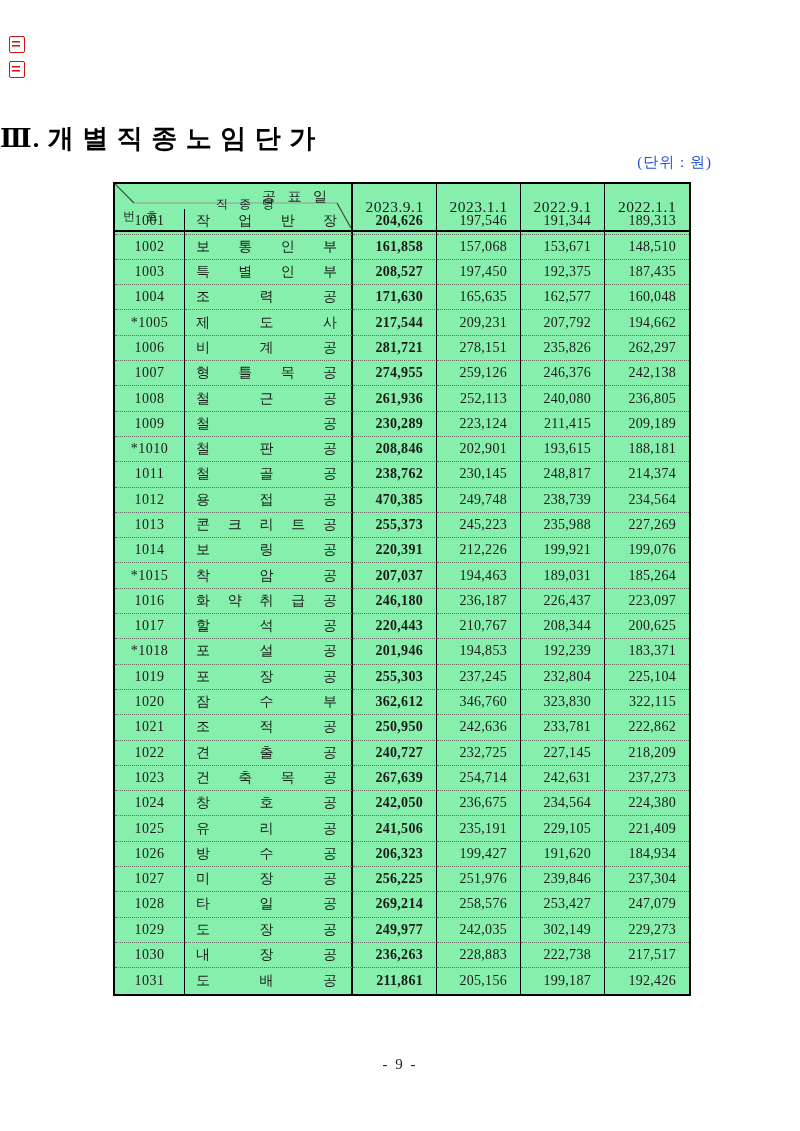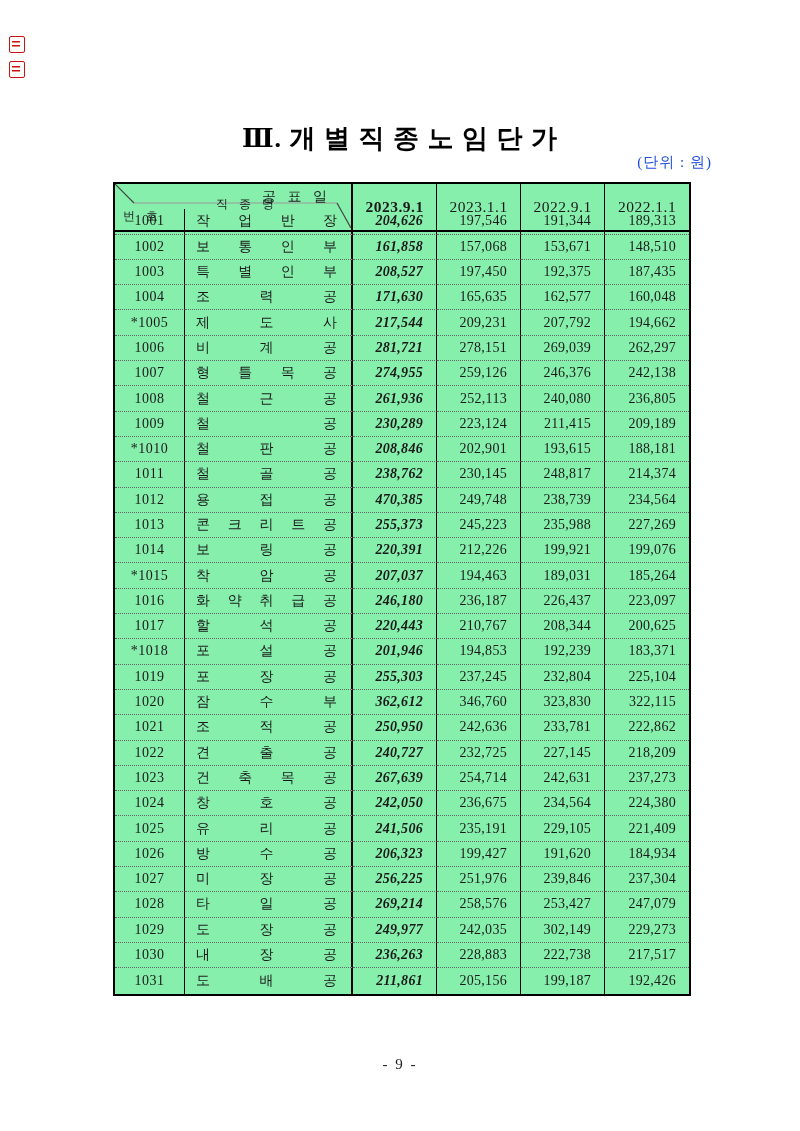--- a/index.html
+++ b/index.html
@@ -19,21 +19,20 @@
     background-image:linear-gradient(#cc1111,#cc1111),linear-gradient(#cc1111,#cc1111);
     background-repeat:no-repeat;
     background-size:8px 1.5px,8px 1.5px;
     background-position:2px 4px,2px 8px;
   }
   .red-mark.m1{top:36px;}
   .red-mark.m2{top:61px;}
 
   .doc-title{
     position:absolute;top:121px;left:0;width:100%;
-    text-align:center;
     font-size:26px;font-weight:bold;letter-spacing:1px;
     color:#000;
   }
   .unit-note{
     position:absolute;top:153px;right:88px;
     font-size:15px;letter-spacing:1px;color:#1d4ed8;text-align:right;
   }
 
   .table-wrap{
     position:absolute;left:113px;top:182px;
@@ -51,30 +50,30 @@
     font-size:14px;
     overflow:hidden;
     display:flex;align-items:center;
   }
   .cell.c-last{border-right:none;}
   .cell.r-last{border-bottom:none;}
   .cell.thick-r{border-right:2px solid #000;}
   .cell.no-cell{justify-content:center;letter-spacing:0.5px;}
   .cell.name-cell{justify-content:space-between;padding:0 14px 0 11px;}
   .cell.val-cell{justify-content:flex-end;padding-right:13px;letter-spacing:0.3px;}
-  .cell.val-bold{font-weight:bold;font-style:italic;}
+  .cell.val-bold{font-weight:bold;}
 
   
   .hdr{
     grid-row:1;height:48px;
     border-bottom:2px solid #000;
     display:flex;align-items:center;justify-content:center;
     font-size:15.5px;letter-spacing:0.5px;
   }
-  .hdr.first-date{font-weight:bold;text-align:right;}
+  .hdr.first-date{font-weight:normal;text-align:right;}
   .corner-cell{
     grid-column:1 / 3;grid-row:1;height:48px;
     position:relative;
     border-right:2px solid #000;border-bottom:2px solid #000;
     box-sizing:border-box;
   }
   .corner-cell svg{position:absolute;left:0;top:0;}
   .corner-top{
     position:absolute;top:4px;right:20px;
     font-size:14px;letter-spacing:4px;
@@ -175,21 +174,21 @@
       <div class="cell val-cell">207,792</div>
       <div class="cell val-cell c-last">194,662</div>
       <div class="cell no-cell">1006</div>
       <div class="cell name-cell thick-r">
         <span>비</span>
         <span>계</span>
         <span>공</span>
       </div>
       <div class="cell val-cell val-bold">281,721</div>
       <div class="cell val-cell">278,151</div>
-      <div class="cell val-cell">269,039</div>
+      <div class="cell val-cell">235,826</div>
       <div class="cell val-cell c-last">262,297</div>
       <div class="cell no-cell">1007</div>
       <div class="cell name-cell thick-r">
         <span>형</span>
         <span>틀</span>
         <span>목</span>
         <span>공</span>
       </div>
       <div class="cell val-cell val-bold">274,955</div>
       <div class="cell val-cell">259,126</div>

